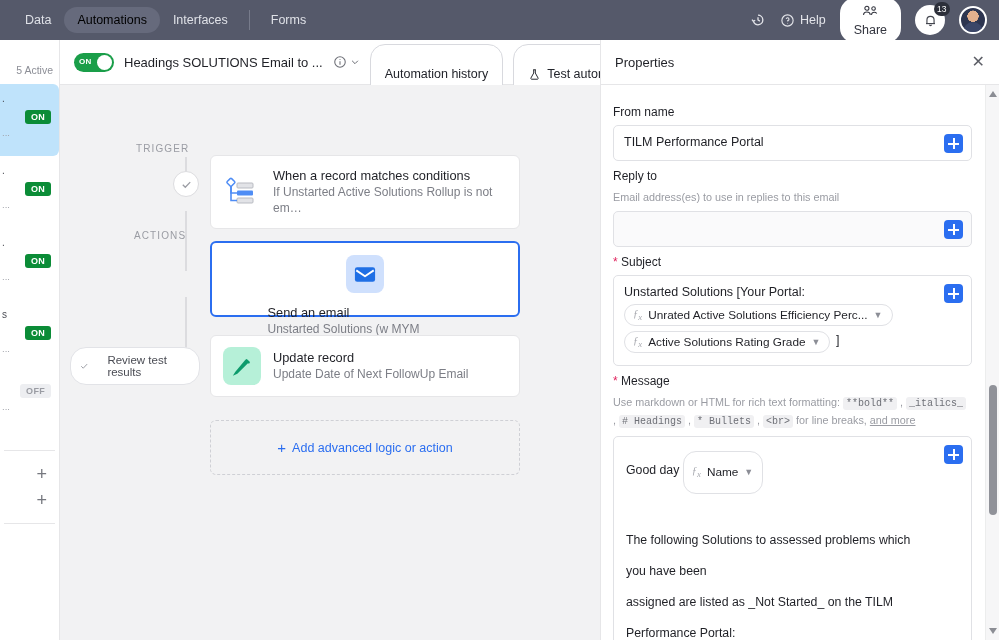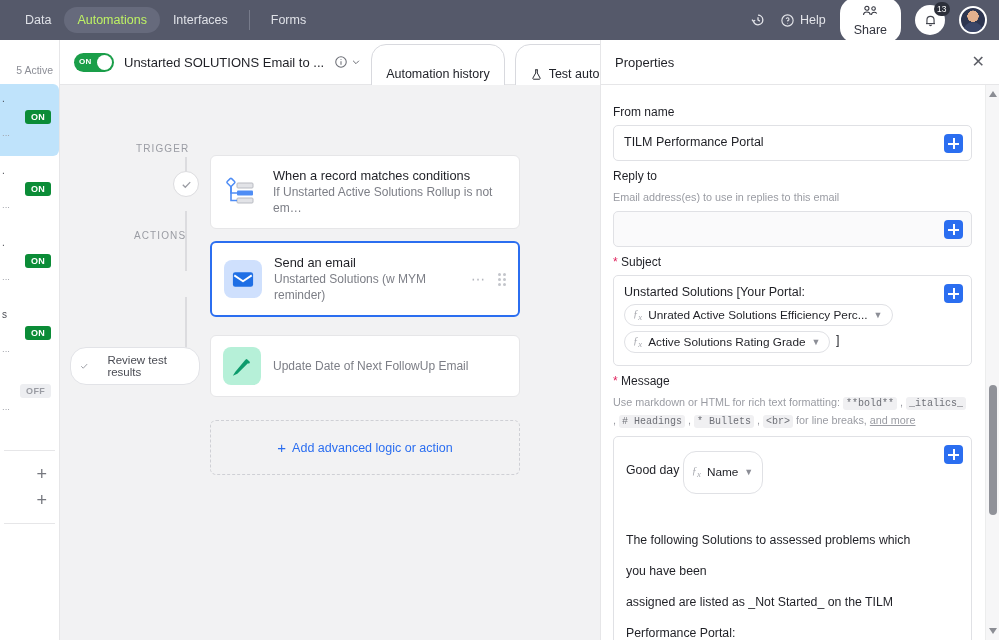--- a/index.html
+++ b/index.html
@@ -16,21 +16,21 @@
     background: #55596a;
     display: flex; align-items: center;
     padding: 0 12px;
     color: #e9eaee;
   }
   .nav-tab {
     font-size: 12.5px; color: #dfe1e7;
     padding: 6px 13px; border-radius: 14px;
     white-space: nowrap; cursor: pointer;
   }
-  .nav-tab.active { background: #666a7c; color: #bef264; }
+  .nav-tab.active { background: #666a7c; color: #000000; }
   .nav-sep { width: 1px; height: 20px; background: #777b8b; margin: 0 8px; }
   .topbar-right { margin-left: auto; display: flex; align-items: center; gap: 14px; }
   .tb-icon { display:flex; align-items:center; gap:5px; font-size:12.5px; color:#e4e5ea; cursor:pointer; }
   .share-btn {
     background: #ffffff; color: #33353f;
     border-radius: 15px; padding: 6px 14px;
     font-size: 12.5px; display: flex; align-items: center; gap: 6px;
     cursor: pointer;
     flex-direction: column;
   }
@@ -136,21 +136,21 @@
     position:absolute; left:113px; width:26px; height:26px; border-radius:50%;
     background:#fff; border:1px solid #dcdcdf;
     display:flex; align-items:center; justify-content:center; color:#9a9ca3;
   }
   .flow-card {
     position:absolute; left:150px; width:310px;
     background:#ffffff; border:1px solid #e6e6e8; border-radius:6px;
     display:flex; align-items:center; gap:12px; padding: 12px 12px;
     cursor:pointer;
   }
-  .flow-card.selected { border: 2px solid #2b6ef0; }
+  .flow-card.selected { border: 2px solid #2b6ef0; flex-direction: column; }
   .card-icon {
     width: 38px; height: 38px; border-radius: 8px; flex: none;
     display:flex; align-items:center; justify-content:center;
   }
   .card-title { font-size: 12.8px; color:#1f2026; line-height:16px; }
   .card-sub { font-size: 12px; color:#7c7e86; line-height:16px; }
   .card-tools { margin-left:auto; display:flex; align-items:center; gap:12px; color:#b4b6bd; }
   .dots6 { display:grid; grid-template-columns: repeat(2, 3px); gap:2px; }
   .dots6 i { width:3px; height:3px; background:#c3c5cb; border-radius:50%; display:block; }
   .test-pill {
@@ -298,21 +298,21 @@
   <div class="rail-divider"></div>
   <div class="rail-plus">+</div>
   <div class="rail-plus">+</div>
   <div class="rail-divider" style="margin-top:14px"></div>
 </div>
 
 <div id="subheader">
   <div class="toggle-on">
     <span>ON</span>
   </div>
-  <div class="auto-title">Unstarted SOLUTIONS Email to ...</div>
+  <div class="auto-title">Headings SOLUTIONS Email to ...</div>
   <div class="icon-btn">
     <svg width="14" height="14" viewBox="0 0 16 16" fill="none" stroke="#6b6d75" stroke-width="1.2">
       <circle cx="8" cy="8" r="6"></circle>
         <path d="M8 7.2v4"></path>
         <circle cx="8" cy="5.1" r=".6" fill="#6b6d75" stroke="none"></circle>
     </svg>
     <svg width="10" height="10" viewBox="0 0 12 12" fill="none" stroke="#6b6d75" stroke-width="1.2">
       <path d="M2.5 4.5 6 8l3.5-3.5"></path>
     </svg>
   </div>
@@ -393,20 +393,21 @@
   </div>
 
   <div class="flow-card" style="top:250px; height:62px;">
     <div class="card-icon" style="background:#b6f0d8;">
       <svg width="21" height="21" viewBox="0 0 22 22" fill="none" stroke="#0d9b6c" stroke-width="2.4" stroke-linecap="round">
         <path d="M4.5 17.2 4 18l.9-.4 10.6-10.6-1.4-1.4z"></path>
         <path d="m15.2 4.4 2.3 2.3"></path>
       </svg>
     </div>
     <div>
+      <div class="card-title">Update record</div>
       <div class="card-sub">Update Date of Next FollowUp Email</div>
     </div>
   </div>
 
   <div class="add-action" style="top:335px;">
     <span style="font-size:15px;">+</span>
     <span>Add advanced logic or action</span>
   </div>
 </div>
 

